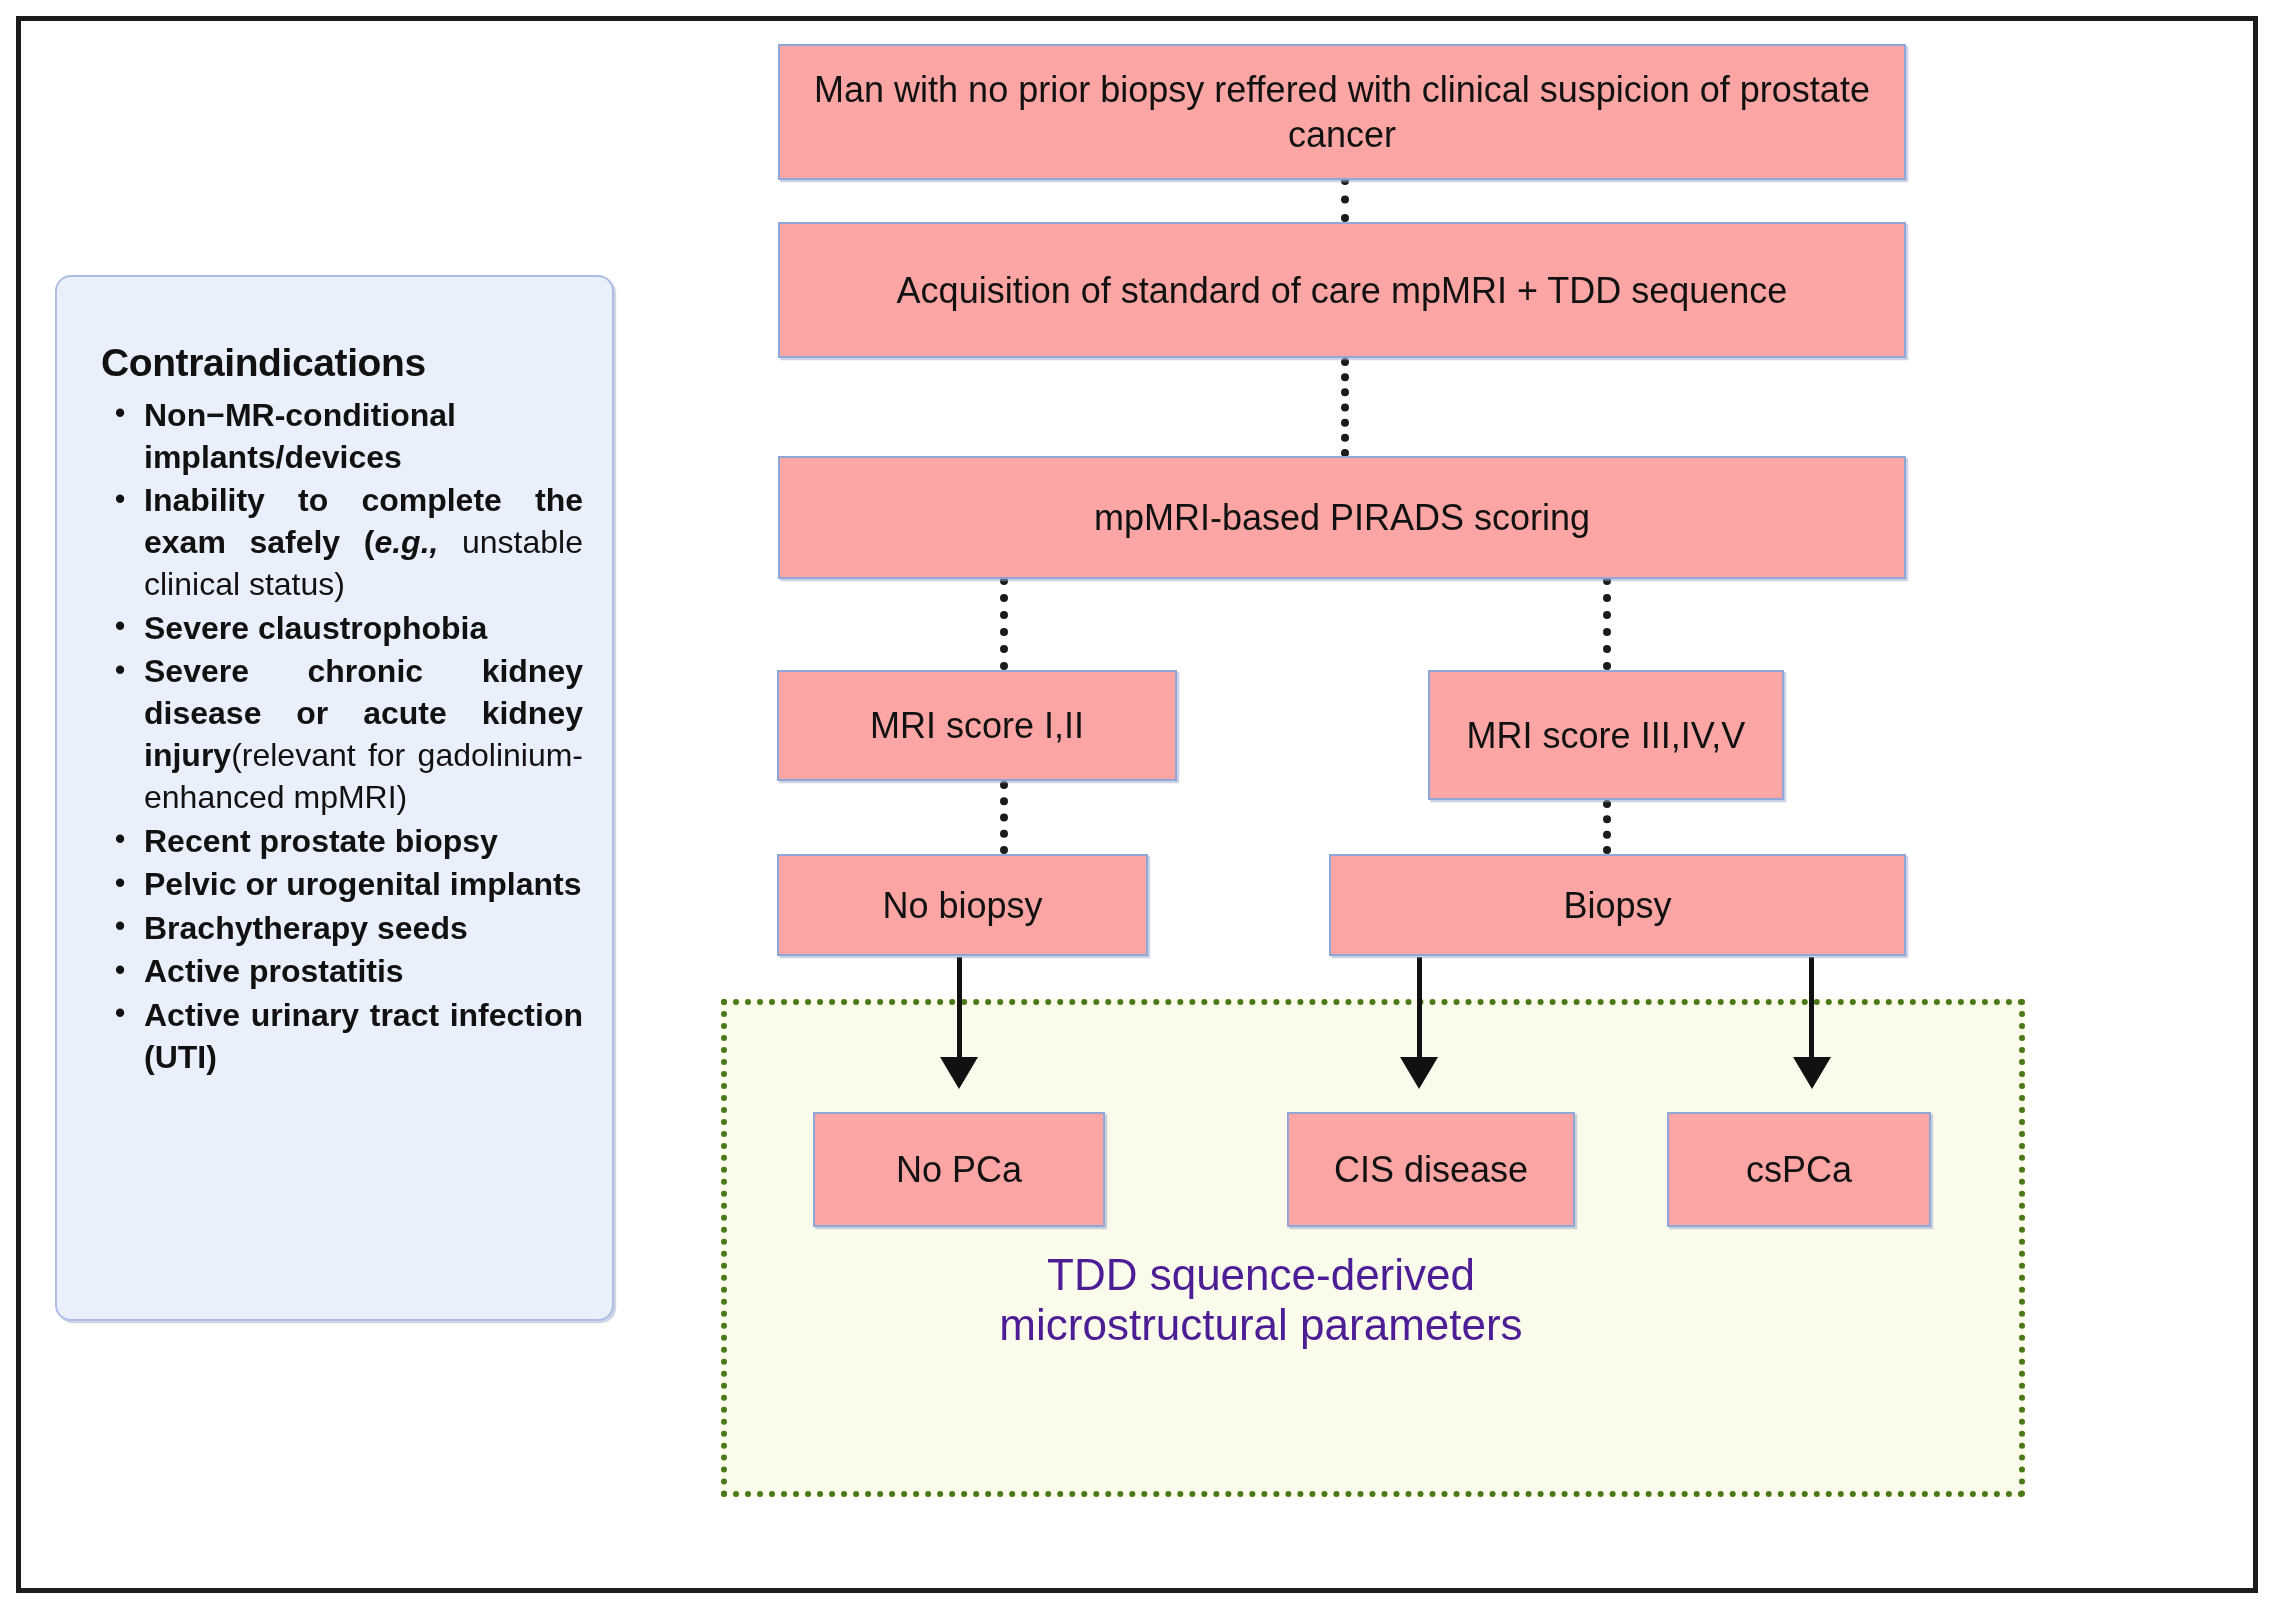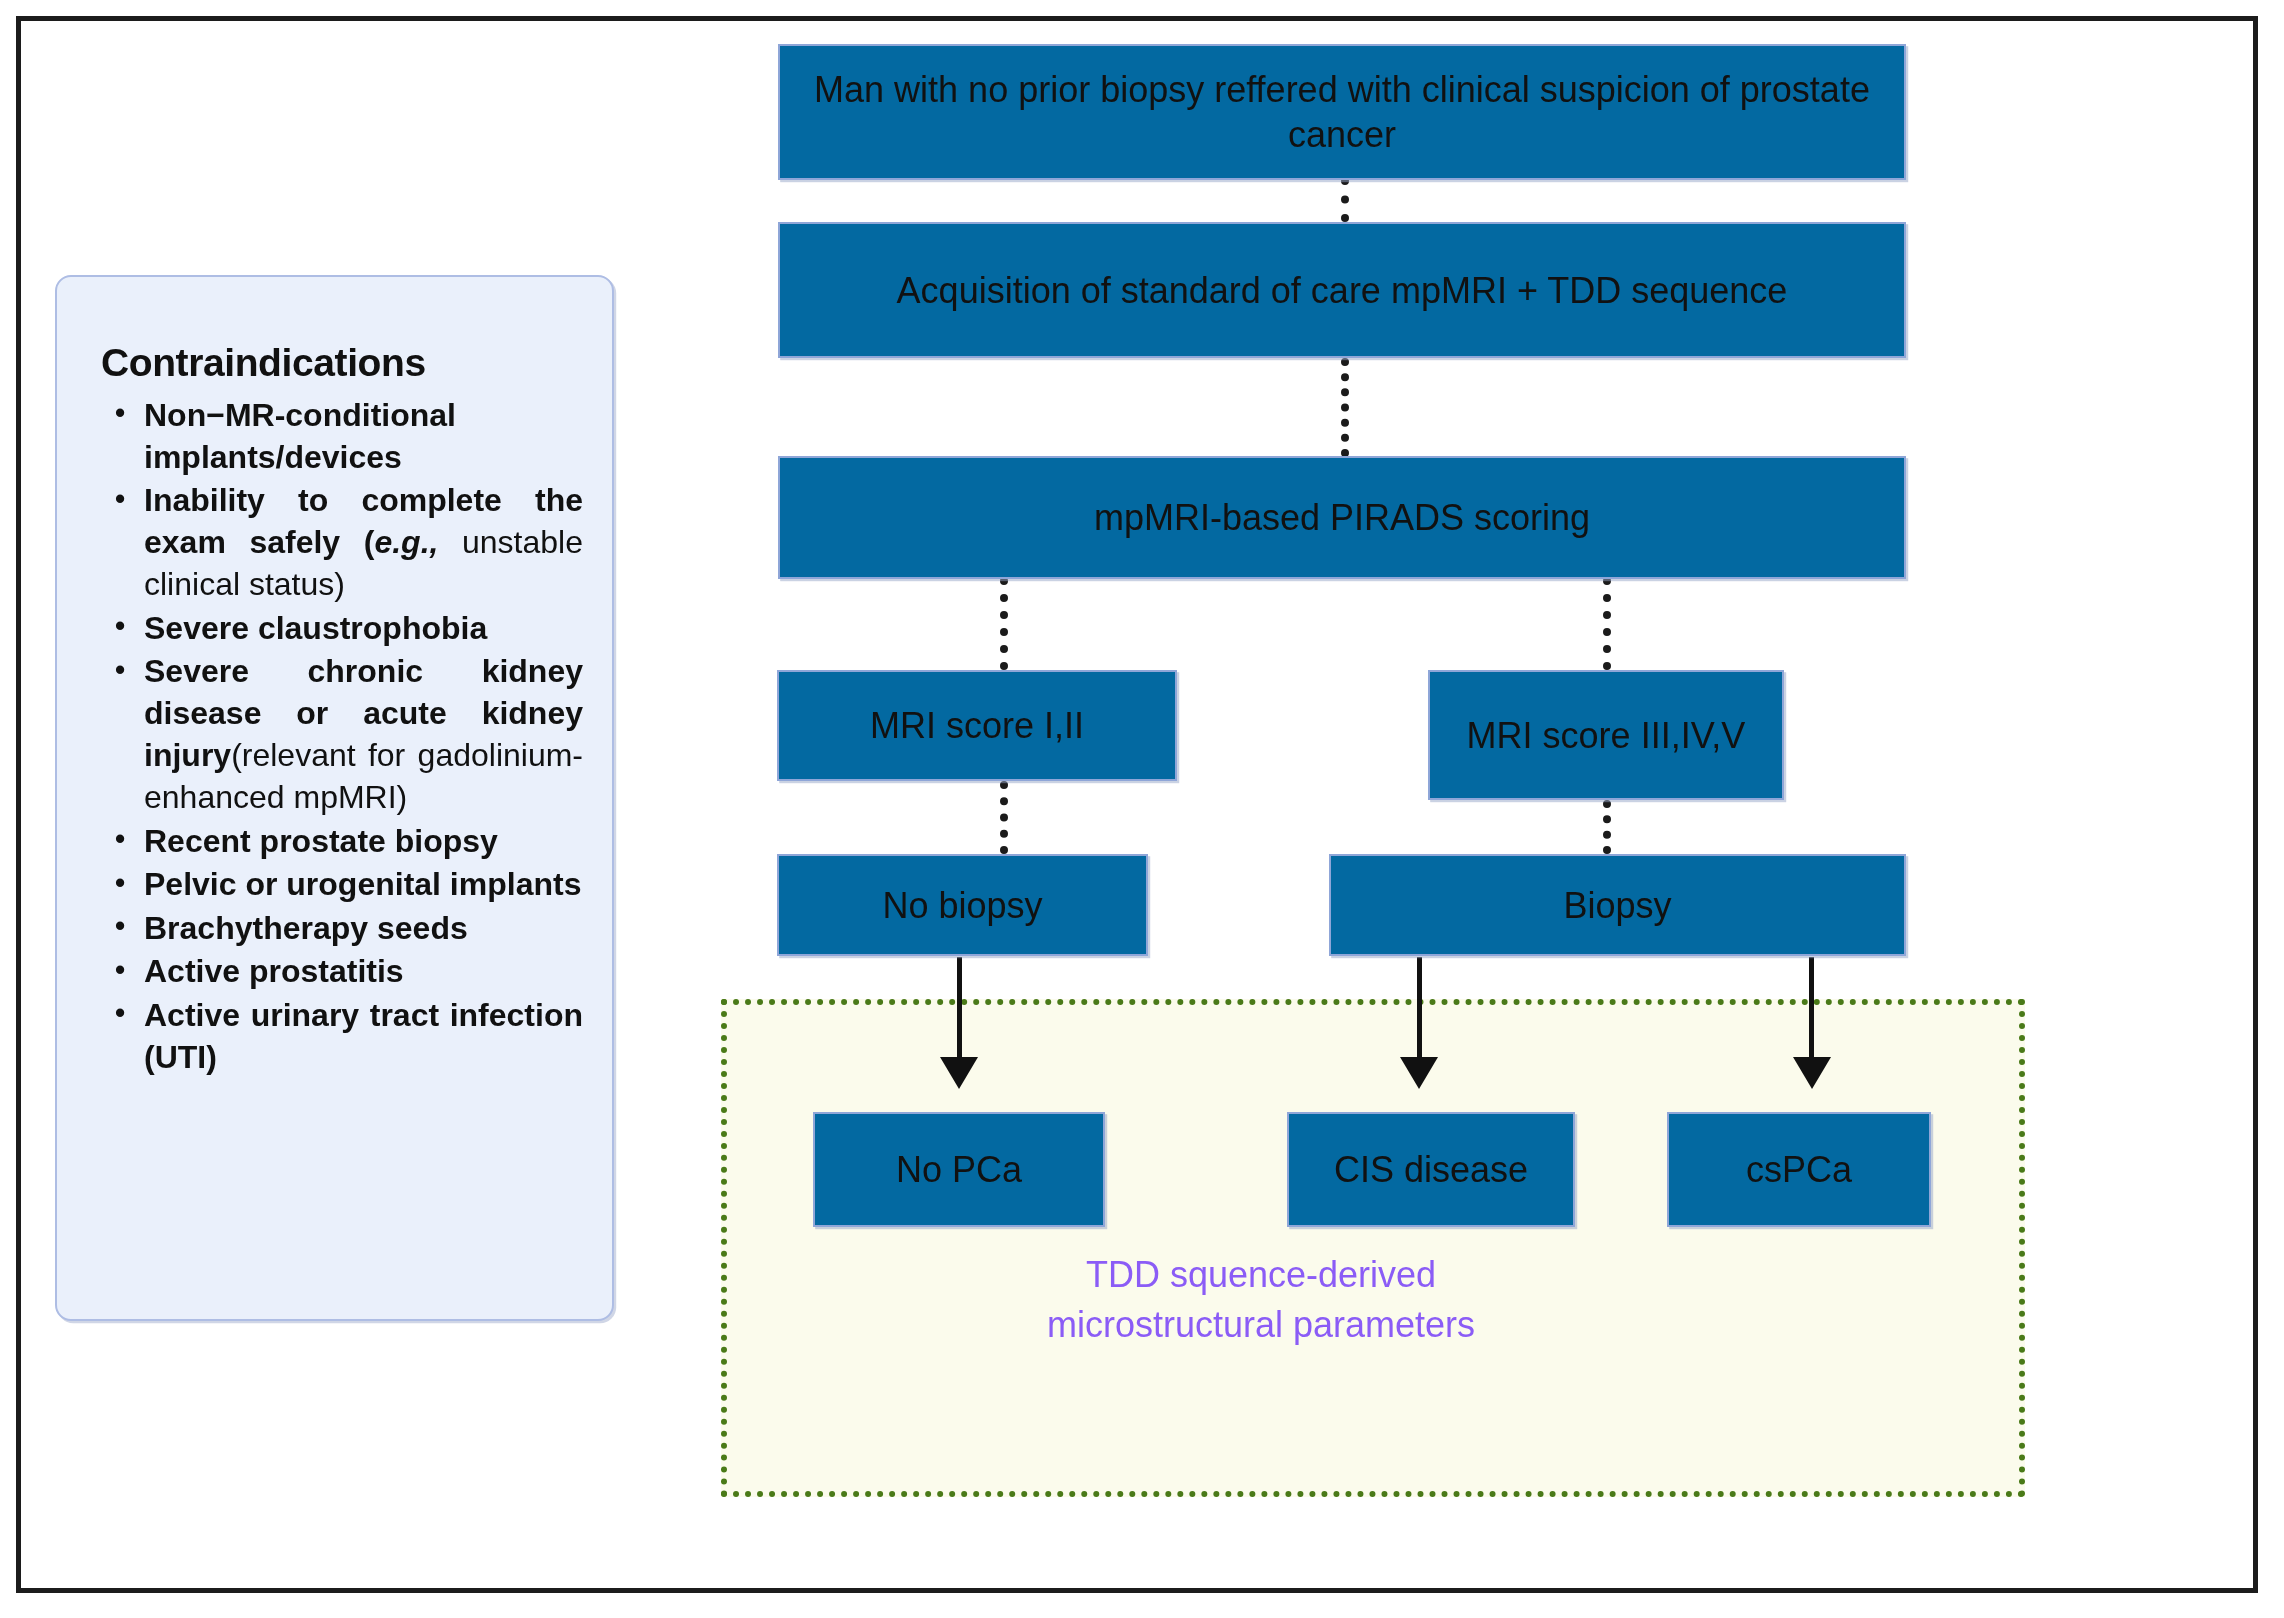--- a/index.html
+++ b/index.html
@@ -79,21 +79,21 @@
     font-size: 29px;
     line-height: 42px;
     color: #111111;
   }
   .normalw { font-weight: normal; }
   .italicw { font-style: italic; font-weight: bold; }
 
   
   .fbox {
     position: absolute;
-    background: #0369a1;
+    background: #fca5a5;
     border: 2.2px solid #8fa6d8;
     box-sizing: border-box;
     display: flex;
     align-items: center;
     justify-content: center;
     text-align: center;
     color: #111111;
     font-size: 36px;
     line-height: 45px;
     box-shadow: 2.2px 2.2px 0 rgba(150,165,200,0.5);
@@ -110,22 +110,22 @@
     background: #fbfbec;
     border: 6.6px dotted #4a7a18;
     box-sizing: border-box;
   }
   #tdd-caption {
     position: absolute;
     left: 721px;
     top: 1250px;
     width: 1080px;
     text-align: center;
-    color: #8b5cf6;
-    font-size: 36px;
+    color: #4c1d95;
+    font-size: 44px;
     line-height: 50px;
   }
 
   
   .vdot {
     position: absolute;
     width: 0;
     border-left: 8px dotted #1b1b1b;
   }
   .arrow-line {

